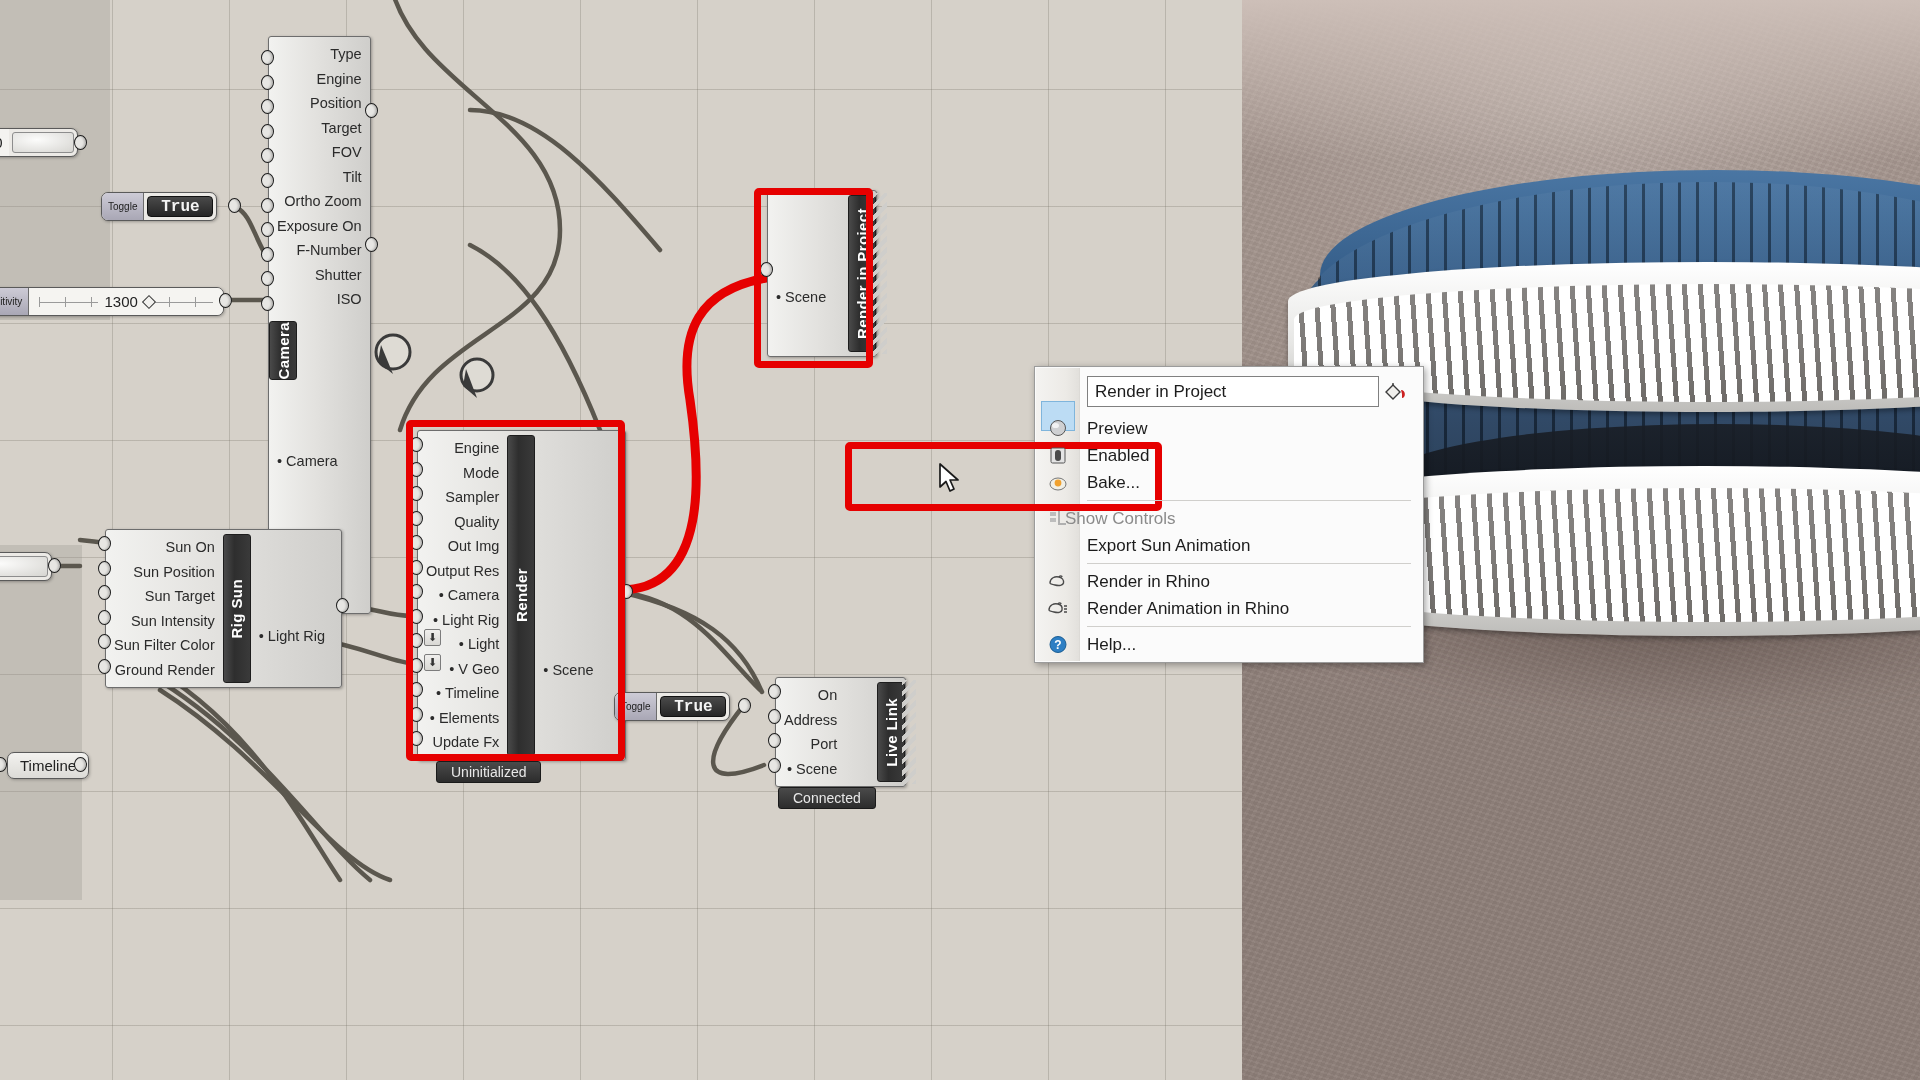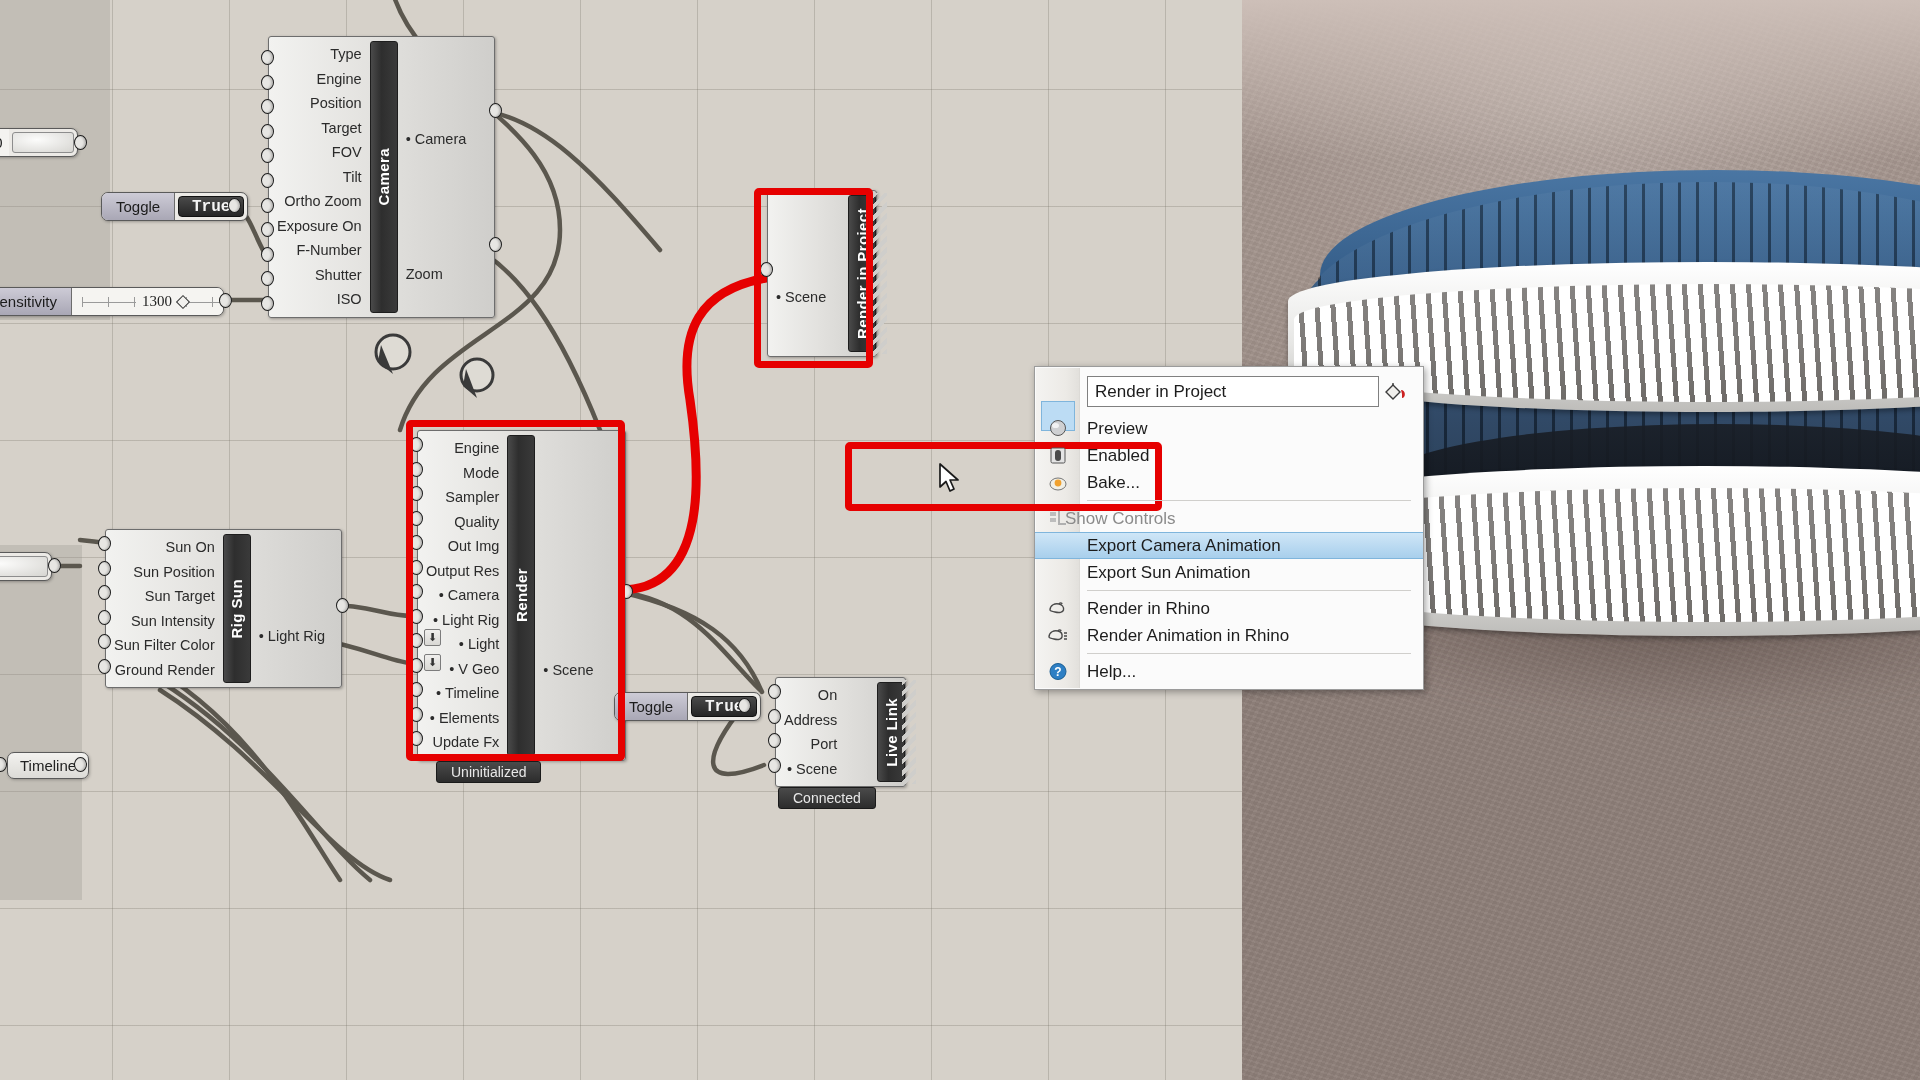--- a/index.html
+++ b/index.html
@@ -185,44 +185,44 @@
     display:flex; align-items:stretch;
     border:1.4px solid #5a5a5a;
     border-radius:7px;
     background:#eceae6;
     box-shadow:1px 1px 3px rgba(0,0,0,.28);
     font-size:15px; color:#222;
     height:29px;
     overflow:hidden;
   }
   .w-label {
-    display:flex; align-items:center; padding:0 14px;
+    display:flex; align-items:center; padding:0 6px;
     background: linear-gradient(to bottom,#cdcbd6,#a9a7b5);
-    color:#1c1c1c; font-size:15px; white-space:nowrap;
+    color:#1c1c1c; font-size:10px; white-space:nowrap;
     border-right:1px solid #6c6c6c;
   }
   .w-true {
     display:flex; align-items:center; justify-content:center;
     min-width:66px; margin:3px;
     background: linear-gradient(to bottom,#4a4a4a,#262626);
     border:1px solid #111; border-radius:4px;
     color:#f4f4f4; font-family:"Liberation Mono", monospace; font-weight:bold; font-size:16px;
   }
   .w-val {
     display:flex; align-items:center; padding:0 6px;
     font-size:15px; background:#f4f3f0;
   }
   .w-slot {
     flex:1; margin:3px; min-width:34px;
     background: radial-gradient(ellipse at 40% 35%, #fcfcfb, #d6d5d1);
     border:1px solid #8d8d8d; border-radius:3px;
   }
   .w-ticks {
     position:relative; display:flex; align-items:center; justify-content:center;
-    flex:1; padding:0 10px; background:#f5f4f1; min-width:180px;font-family:Liberation Serif, serif;
+    flex:1; padding:0 10px; background:#f5f4f1; min-width:180px;
   }
   .w-ticks .tickline {
     position:absolute; left:10px; right:10px; top:50%;
     height:1px; background:#9a9a9a;
   }
   .w-ticks .tickmarks {
     position:absolute; left:10px; right:10px; top:calc(50% - 5px); height:10px;
     background-image: repeating-linear-gradient(90deg,#9a9a9a 0 1px, transparent 1px 26px);
   }
   .w-ticks .tickval {
@@ -376,21 +376,21 @@
       <div class="w-slot"></div>
     </div>
     <div class="nub" style="left:48px; top:558px;"></div>
 
     <div class="pill" style="left:7px; top:752px;">
       <span>Timeline</span>
     </div>
     <div class="nub" style="left:-6px; top:757px;"></div>
     <div class="nub" style="left:74px; top:757px;"></div>
 
-    <div class="node" style="left:268px; top:36px;">
+    <div class="node" style="left:268px; top:36px;flex-direction:column;">
       <div class="node-in">
         <div class="param">Type</div>
         <div class="param">Engine</div>
         <div class="param">Position</div>
         <div class="param">Target</div>
         <div class="param">FOV</div>
         <div class="param">Tilt</div>
         <div class="param">Ortho Zoom</div>
         <div class="param">Exposure On</div>
         <div class="param">F-Number</div>
@@ -601,23 +601,20 @@
         <svg width="20" height="19" viewBox="0 0 20 19">
           <rect x="2" y="3" width="6" height="4" fill="#bdbdbd"></rect>
           <rect x="2" y="9" width="6" height="4" fill="#bdbdbd"></rect>
           <rect x="10" y="2" width="2" height="14" fill="#b0b0b0"></rect>
           <rect x="12" y="14" width="6" height="2" fill="#b0b0b0"></rect>
         </svg>
       </span>
       <span>Show Controls</span>
     </div>
 
-    <div class="ctx-item selected">
-      <span>Export Camera Animation</span>
-    </div>
 
     <div class="ctx-item">
       <span>Export Sun Animation</span>
     </div>
 
     <div class="ctx-sep"></div>
 
     <div class="ctx-item">
       <span class="ctx-ico">
         <svg width="22" height="19" viewBox="0 0 22 19">

